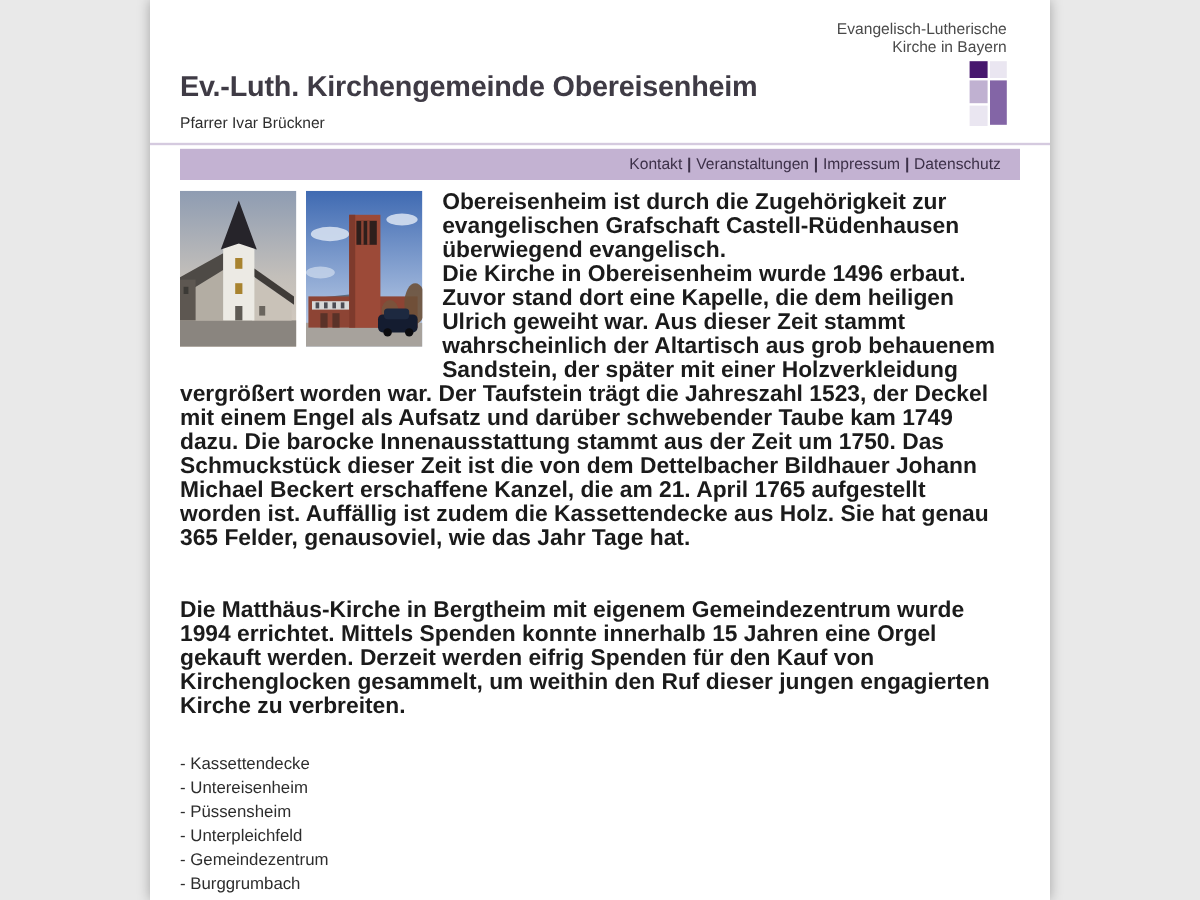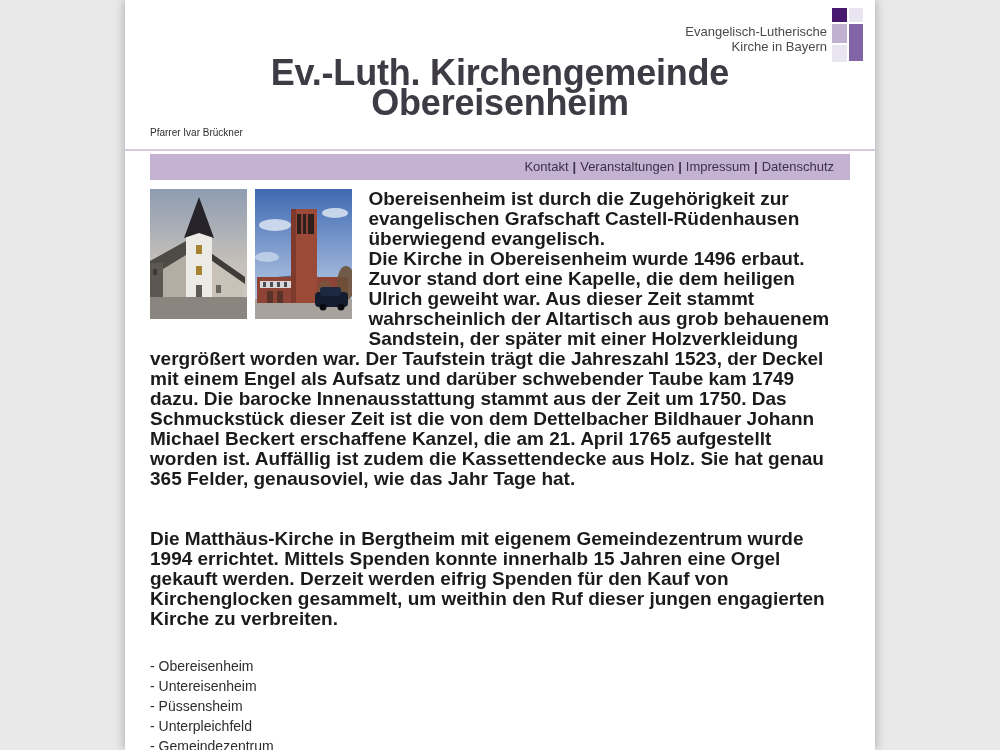--- a/index.html
+++ b/index.html
@@ -16,49 +16,48 @@
     width: 750px; height: 750px;
     margin-left: 125px;
     background: #ffffff;
     box-shadow: 0 0 10px rgba(0,0,0,0.30);
     position: relative;
     overflow: hidden;
     box-sizing: border-box;
   }
   
   .brand {
-    position: absolute; top: 8px; right: 12px;
-    display: flex; align-items: center; gap: 5px;
+    position: absolute; top: 8px; right: 36px;
+    display: flex; align-items: flex-end; gap: 5px; flex-direction: column;
   }
   .brand-text {
     text-align: right;
     font-size: 13px; line-height: 15px;
     color: var(--brand_text, #4a4a4a);
     padding-top: 8px;
   }
   .brand-logo { display: flex; gap: 2px; }
   .brand-logo .col { display: flex; flex-direction: column; gap: 2px; }
   .sq { width: 15px; }
   .sq-dark  { height: 14px; background: var(--logo_dark, #47186e); }
   .sq-light { height: 19px; background: var(--logo_light, #c0b1d1); }
   .sq-pale  { height: 17px; background: var(--logo_pale, #eae6f1); }
   .sq-pale2 { height: 14px; width: 14px; background: var(--logo_pale, #eae6f1); }
   .sq-med   { height: 37px; width: 14px; background: var(--logo_medium, #8365a6); }
   
   .header { padding: 58px 25px 0 25px; }
   .title {
     margin: 0;
-    font-size: 36px; line-height: 30px; font-weight: bold;
+    font-size: 24px; line-height: 30px; font-weight: bold;
     color: var(--title_text, #3f3b45);
     letter-spacing: -0.2px;
-    text-align: center;
   }
   .subtitle {
     margin-top: 7px;
-    font-size: 10px; line-height: 16px;
+    font-size: 13px; line-height: 16px;
     color: #2e2e2e;
   }
   .sep {
     margin-top: 8px;
     height: 2px;
     background: var(--divider, #d5cadf);
   }
   
   .nav {
     margin: 3px 25px 0 25px;
@@ -195,21 +194,21 @@
           <circle cx="86" cy="118" r="3.5" fill="#0c0c10"></circle>
         </svg>
       </div>
 
       <p class="para bold"><span>Obereisenheim ist durch die Zugehörigkeit zur evangelischen Grafschaft Castell-Rüdenhausen überwiegend evangelisch.</span><br><span>Die Kirche in Obereisenheim wurde 1496 erbaut. Zuvor stand dort eine Kapelle, die dem heiligen Ulrich geweiht war. Aus dieser Zeit stammt wahrscheinlich der Altartisch aus grob behauenem Sandstein, der später mit einer Holzverkleidung vergrößert worden war. Der Taufstein trägt die Jahreszahl 1523, der Deckel mit einem Engel als Aufsatz und darüber schwebender Taube kam 1749 dazu. Die barocke Innenausstattung stammt aus der Zeit um 1750. Das Schmuckstück dieser Zeit ist die von dem Dettelbacher Bildhauer Johann Michael Beckert erschaffene Kanzel, die am 21. April 1765 aufgestellt worden ist. Auffällig ist zudem die Kassettendecke aus Holz. Sie hat genau 365 Felder, genausoviel, wie das Jahr Tage hat.</span></p>
 
       <p class="para bold para2">Die Matthäus-Kirche in Bergtheim mit eigenem Gemeindezentrum wurde 1994 errichtet. Mittels Spenden konnte innerhalb 15 Jahren eine Orgel gekauft werden. Derzeit werden eifrig Spenden für den Kauf von Kirchenglocken gesammelt, um weithin den Ruf dieser jungen engagierten Kirche zu verbreiten.</p>
 
 
       <div class="places">
-        <div class="place"><span class="dash">- </span><span>Obereisenheim</span></div>
+        <div class="place"><span class="dash">- </span><span>Kassettendecke</span></div>
           <div class="place"><span class="dash">- </span><span>Untereisenheim</span></div>
           <div class="place"><span class="dash">- </span><span>Püssensheim</span></div>
           <div class="place"><span class="dash">- </span><span>Unterpleichfeld</span></div>
           <div class="place"><span class="dash">- </span><span>Gemeindezentrum</span></div>
           <div class="place"><span class="dash">- </span><span>Burggrumbach</span></div>
           <div class="place"><span class="dash">- </span><span>Rupprechtshausen</span></div>
       </div>
     </main>
 
   </div>

